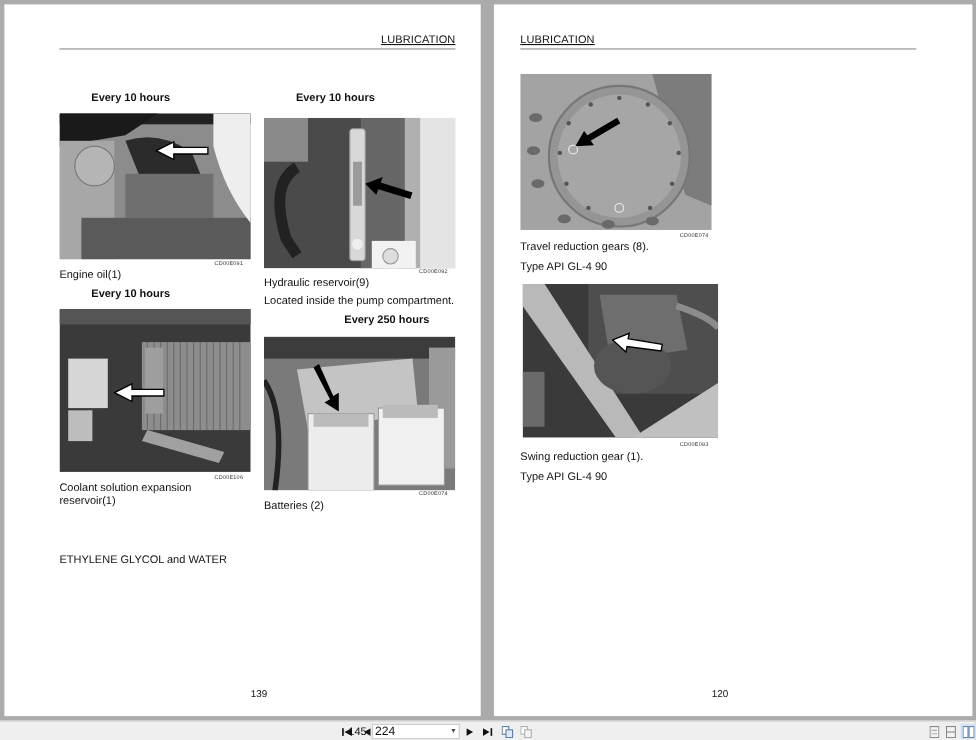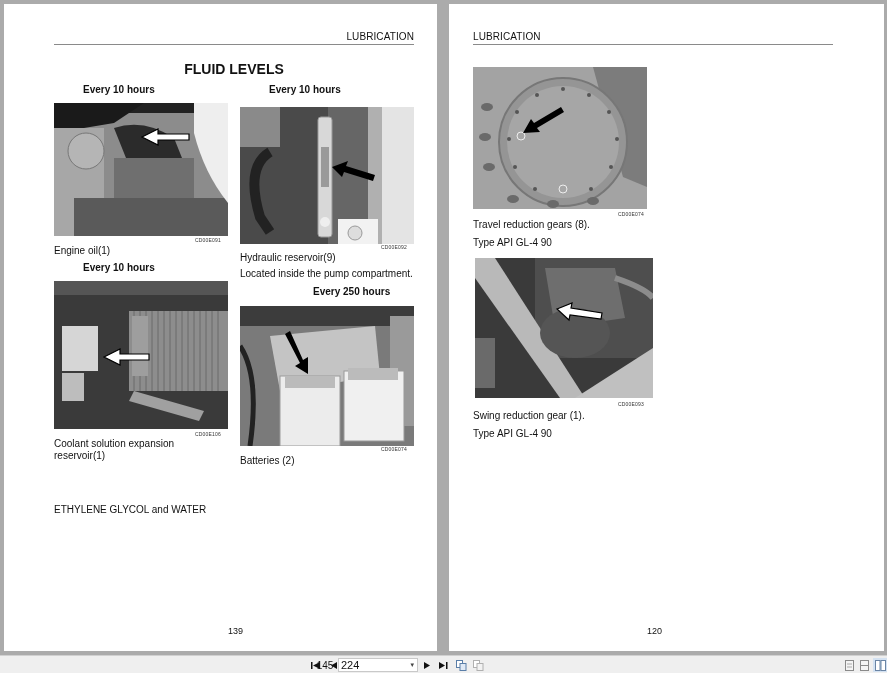--- a/index.html
+++ b/index.html
@@ -2,21 +2,21 @@
 <html><head>
 <meta charset="utf-8">
 <style>
   * { box-sizing: border-box; margin: 0; padding: 0; }
   html, body { width: 887px; height: 673px; overflow: hidden; background: #ababab; font-family: "Liberation Sans", sans-serif; color: #111; }
   .viewer { position: absolute; left: 0; top: 0; width: 887px; height: 655px; background: #ababab; }
   .page { position: absolute; top: 4px; height: 647px; background: #fff; }
   .page.left { left: 4px; width: 433px; }
   .page.right { left: 449px; width: 435px; }
   .abs { position: absolute; }
-  .hdr { font-size: 10px; letter-spacing: 0.1px; }
+  .hdr { font-size: 10px; letter-spacing: 0.1px; text-decoration: underline; }
   .rule { position: absolute; height: 1px; background: #8a8a8a; }
   .title { font-size: 14px; font-weight: bold; }
   .sub { font-size: 10px; font-weight: bold; margin-left: 29px; }
   .txt { font-size: 10px; line-height: 12px; }
   .code { font-size: 5px; color: #333; letter-spacing: 0.2px; }
   .photo { position: absolute; overflow: hidden; }
   .photo svg { display: block; }
   .pnum { font-size: 9px; }
   .toolbar { position: absolute; left: 0; top: 655px; width: 887px; height: 18px; background: #efefef; border-top: 1px solid #d0d0d0; }
   .tb { position: absolute; top: 2px; height: 14px; display: flex; align-items: center; justify-content: center; font-size: 11px; color: #111; }
@@ -24,21 +24,20 @@
   .pagebox .dd { position: absolute; right: 3px; top: 0; font-size: 7px; color: #444; }
 </style>
 </head>
 <body>
 
 <div class="viewer">
 
   <div class="page left">
     <div class="abs hdr" style="right:23px; top:27px;">LUBRICATION</div>
     <div class="rule" style="left:50px; width:360px; top:40px;"></div>
-    <div class="abs title" style="left:0; width:460px; text-align:center; top:57px;">FLUID LEVELS</div>
 
     <div class="abs sub" style="left:50px; top:80px;">Every 10 hours</div>
     <div class="photo" style="left:50px; top:99px; width:174px; height:133px;">
       <svg width="174" height="133" viewBox="0 0 174 133">
         <rect width="174" height="133" fill="#8c8c8c"></rect>
         <rect x="0" y="0" width="174" height="10" fill="#222"></rect>
         <path d="M0 0 L90 0 L60 20 L0 30 Z" fill="#1a1a1a"></path>
         <rect x="0" y="25" width="50" height="108" fill="#a7a7a7"></rect>
         <circle cx="32" cy="48" r="18" fill="#b5b5b5" stroke="#777"></circle>
         <path d="M60 25 Q90 15 120 35 L130 60 L80 75 Z" fill="#2b2b2b"></path>

